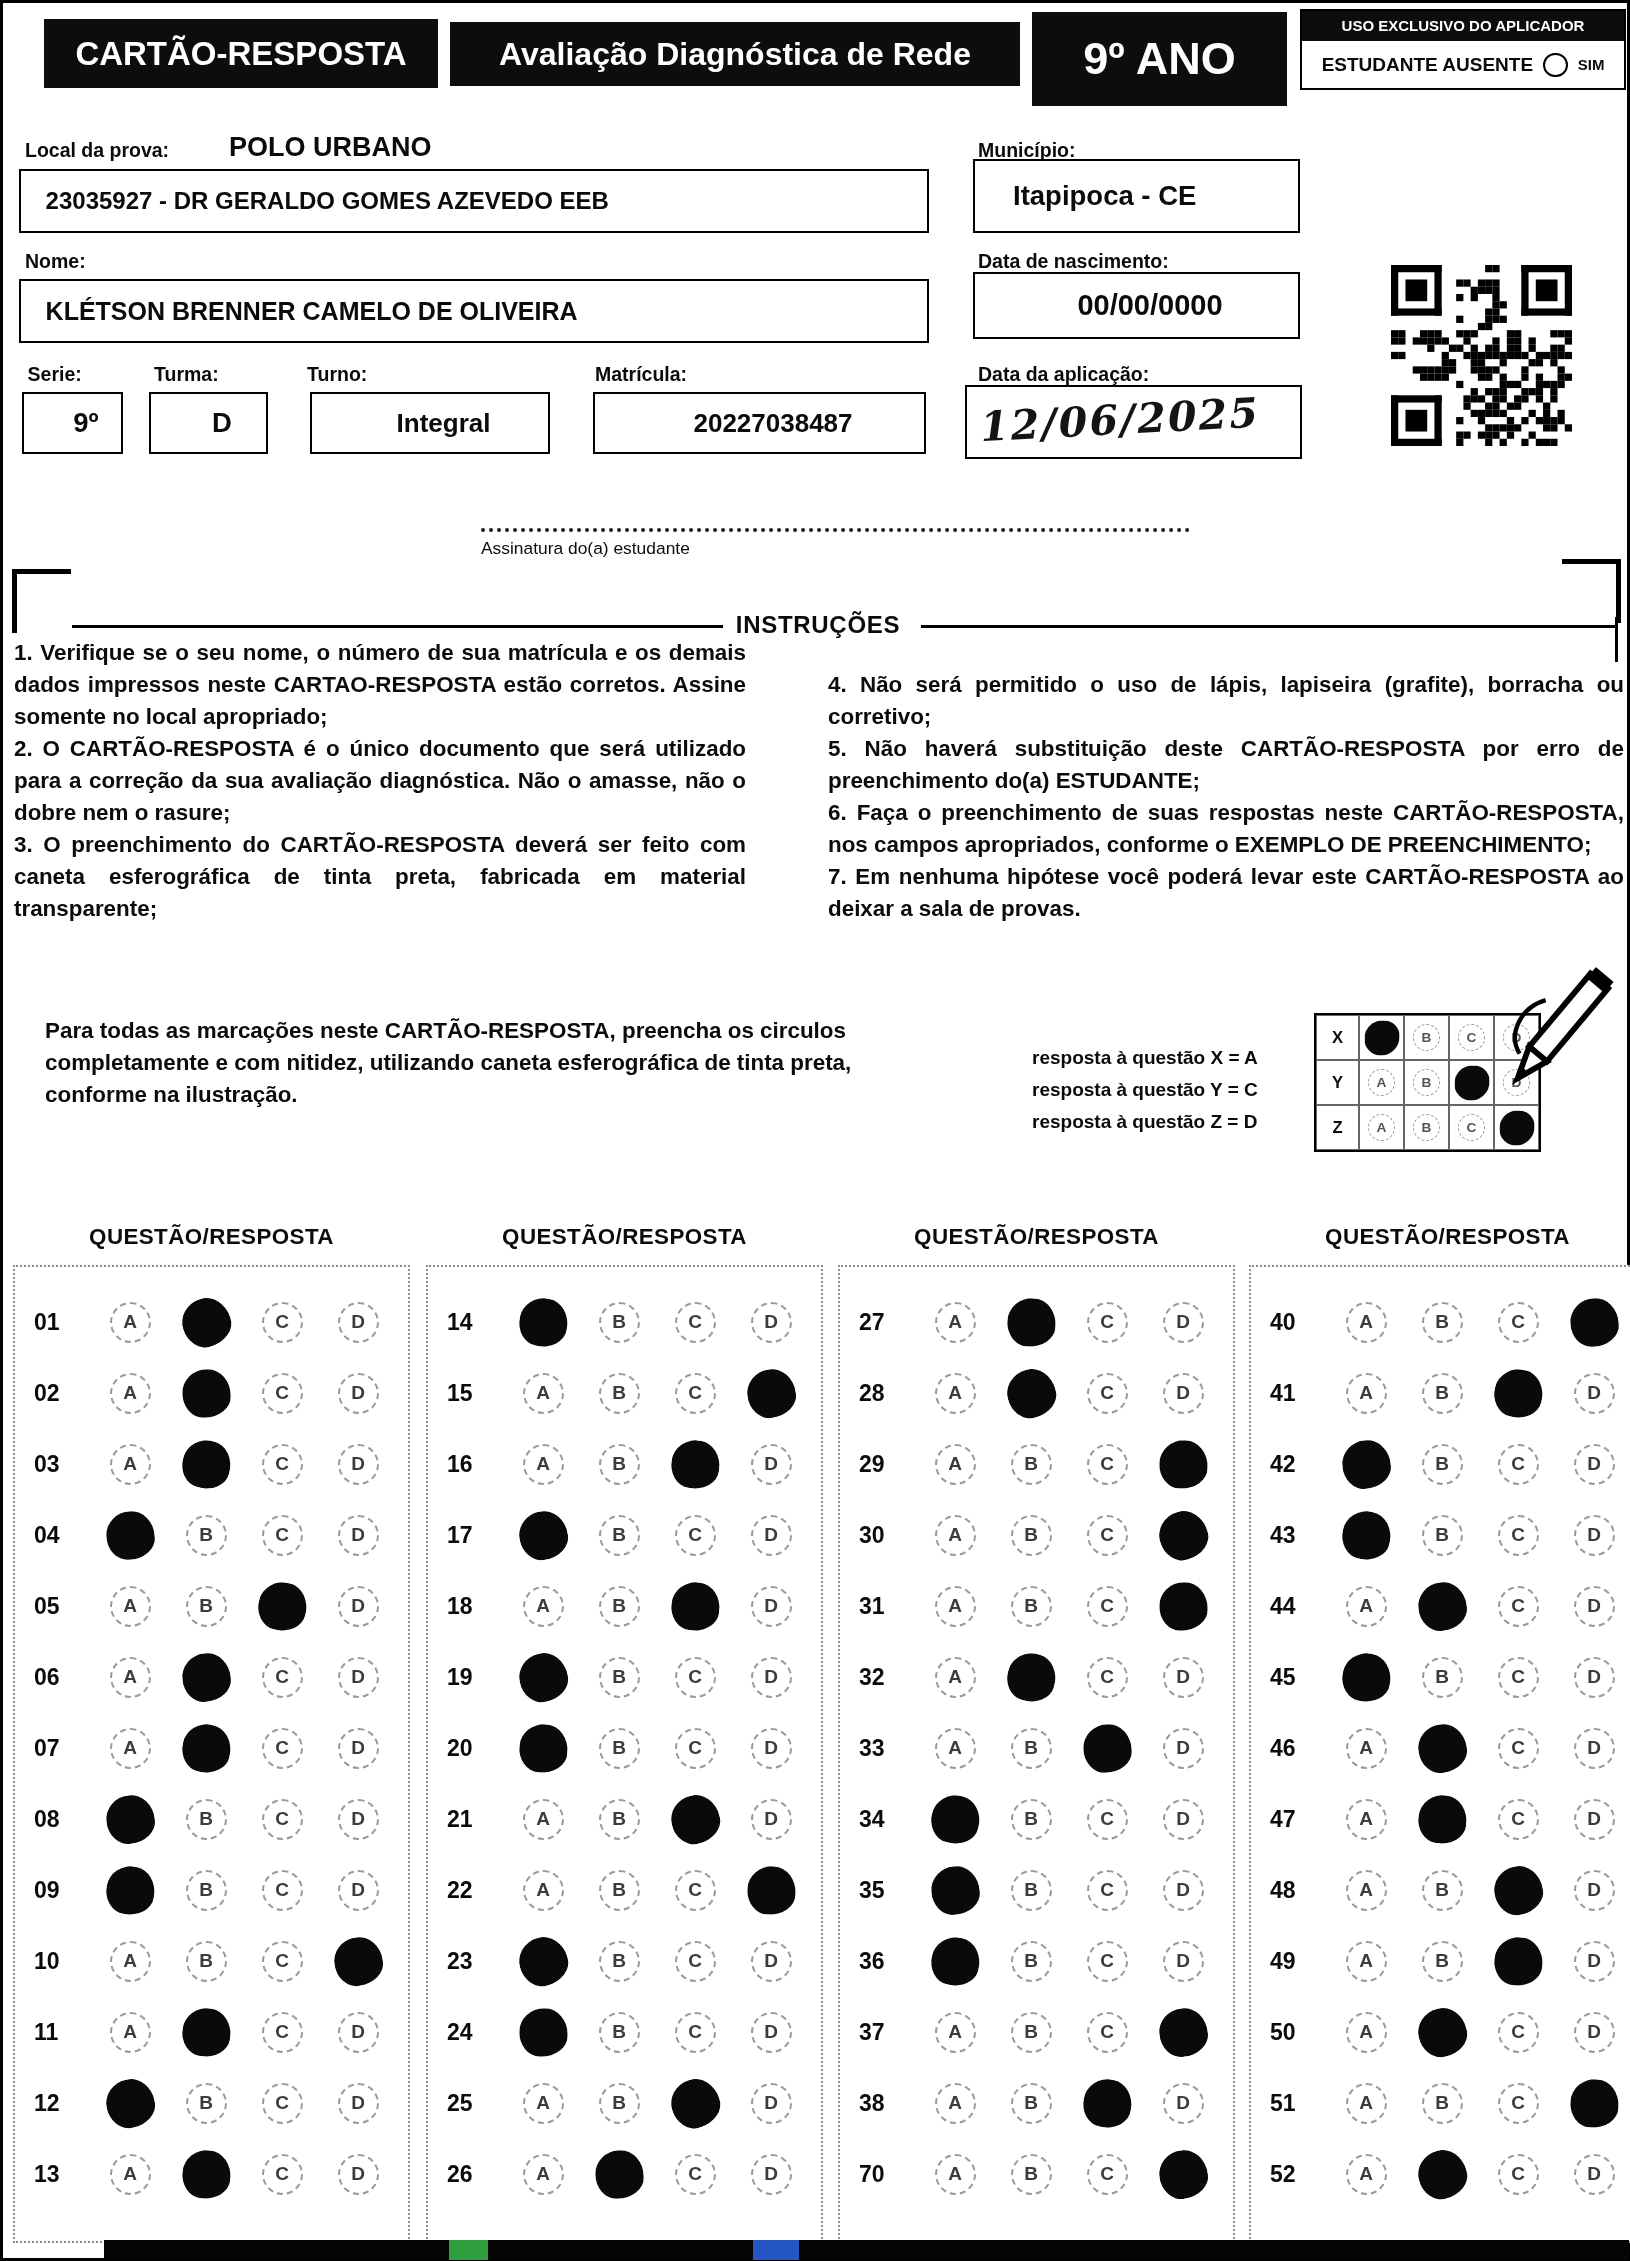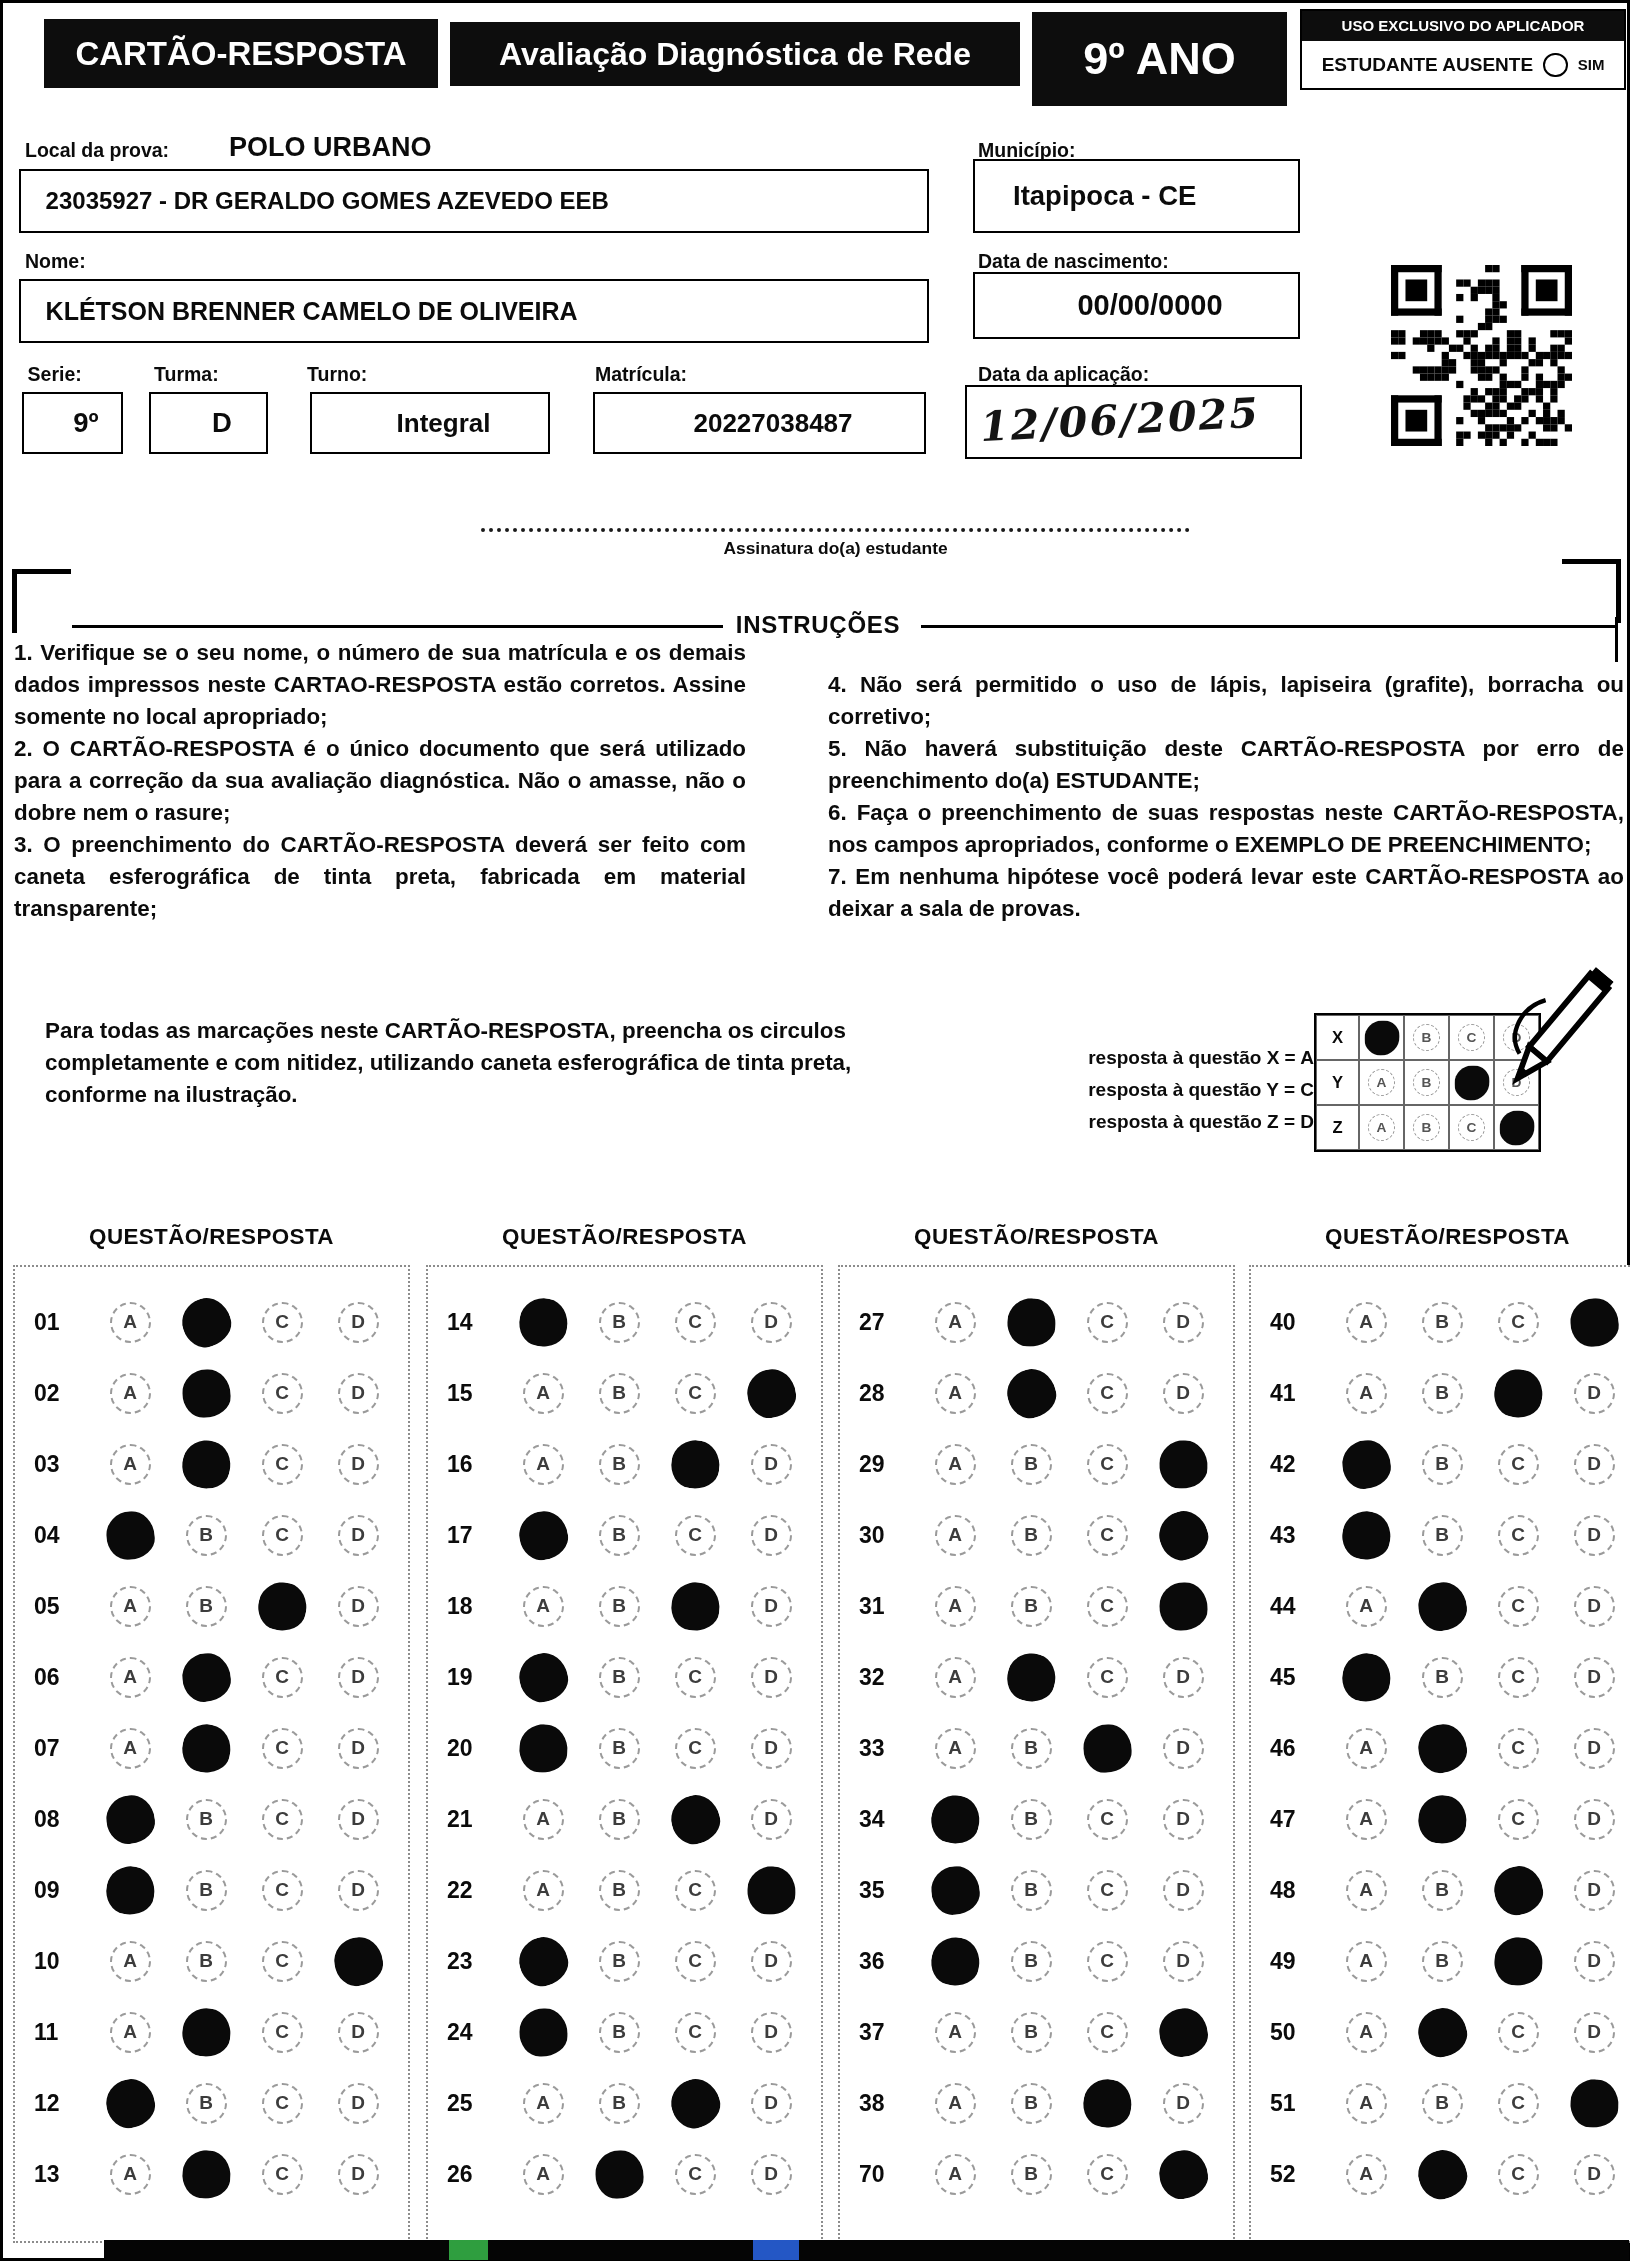--- a/index.html
+++ b/index.html
@@ -11,30 +11,30 @@
   .label{font-weight:bold;font-size:19.5px;}
   .centered{justify-content:center;padding-left:27px;}
   
   .aplic{border:2.2px solid #000;box-sizing:border-box;background:#fff;}
   .aplic-strip{background:#0d0d0d;color:#fff;font-weight:bold;font-size:15px;height:30px;display:flex;align-items:center;justify-content:center;}
   .aplic-row{display:flex;align-items:center;justify-content:center;gap:10px;height:48px;font-weight:bold;font-size:19px;}
   .absent-circle{width:24.6px;height:24.6px;border:2.2px solid #000;border-radius:50%;box-sizing:border-box;}
   .sim{font-size:15px;font-weight:bold;}
   
   .dotline{border-top:4.3px dotted #1a1a1a;}
-  .sig-label{font-weight:bold;font-size:17.4px;text-align:center;}
+  .sig-label{font-weight:normal;font-size:17.4px;}
   
   .mark-h{background:#000;height:5px;}
   .mark-v{background:#000;width:5px;}
   
   .instr-title{font-weight:bold;font-size:24px;text-align:center;letter-spacing:0.7px;}
   .rule{background:#000;height:2.9px;}
   .instr-col p{margin:0;font-size:22.4px;line-height:32px;text-align:justify;font-weight:bold;}
   .fill-note{font-size:22.4px;line-height:32px;font-weight:bold;}
-  .ex-lines p{margin:0;font-size:19px;line-height:32px;font-weight:bold;text-align:right;}
+  .ex-lines p{margin:0;font-size:19px;line-height:32px;font-weight:bold;}
   
   .ex-grid{border:2.2px solid #000;display:grid;grid-template-columns:43px 45px 45px 45px 45px;background:#fff;}
   .ex-cell{height:45px;border:1.4px solid #666;display:flex;align-items:center;justify-content:center;font-size:16.6px;font-weight:bold;box-sizing:border-box;}
   .ex-bubble{width:27.5px;height:27.5px;border:1.4px dashed #999;border-radius:50%;display:flex;align-items:center;justify-content:center;color:#555;font-size:13.7px;font-weight:bold;box-sizing:border-box;}
   .ex-bubble.filled{background:#0a0a0a;border-color:transparent;color:transparent;transform:scale(1.25);border-radius:52% 46% 56% 48%;}
   
   .answers-col{position:absolute;width:397px;}
   .answers-header{font-weight:bold;font-size:22.4px;text-align:center;letter-spacing:0.4px;}
   .answers-box{margin-top:14.5px;height:978px;border:2.2px dotted #8c8c8c;box-sizing:border-box;padding-top:20px;background:#fff;}
   .q-row{display:flex;align-items:center;height:71px;}

